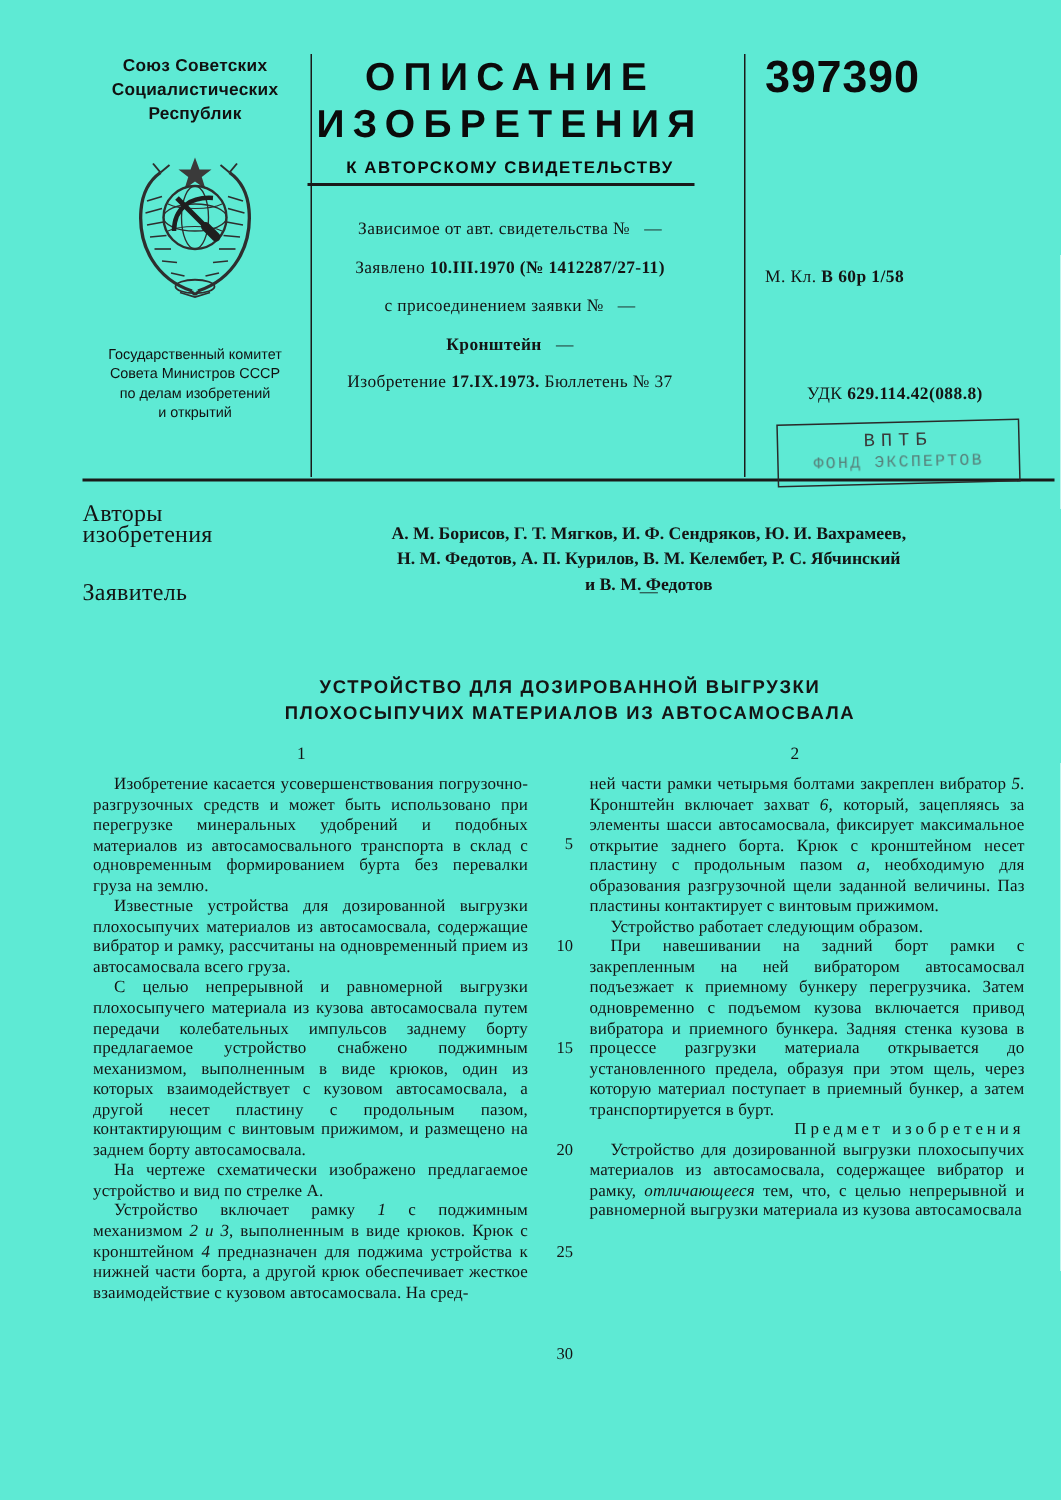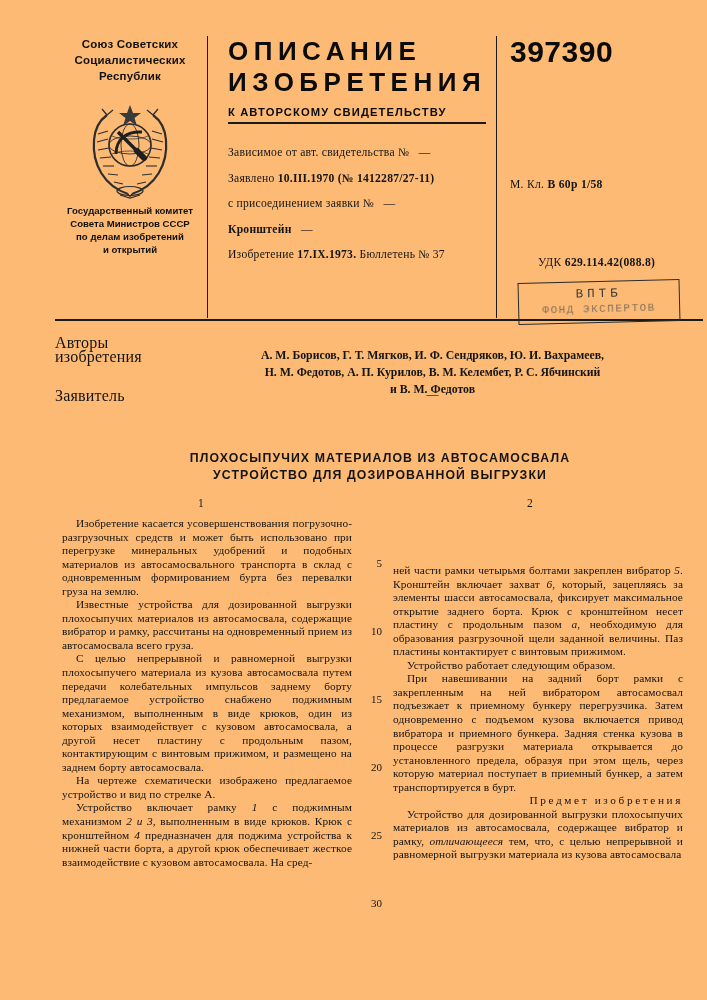--- a/index.html
+++ b/index.html
@@ -13,21 +13,21 @@
     font-family: "Liberation Serif", "DejaVu Serif", serif;
     color: #141414;
     position: relative;
     overflow: hidden;
   }
   .page {
     position: absolute;
     left: 0; top: 0;
     width: 707px;
     height: 1000px;
-    background: #fdba74;
+    background: #5eead4;
   }
 
   
   .header {
     position: absolute;
     left: 55px;
     top: 36px;
     width: 648px;
     height: 285px;
   }
@@ -47,23 +47,23 @@
   }
   .emblem {
     margin-top: 12px;
     width: 150px;
     height: 108px;
     display: flex;
     align-items: center;
     justify-content: center;
   }
   .committee {
-    margin-top: 0;
-    font-family: "Liberation Sans", "DejaVu Sans", sans-serif;
-    font-weight: bold;
+    margin-top: 26px;
+    font-family: "Liberation Sans", "DejaVu Sans", sans-serif;
+    font-weight: normal;
     font-size: 9.6px;
     line-height: 13px;
     color: #111;
   }
 
   .vrule {
     position: absolute;
     left: 152px;
     top: 0;
     width: 1px;
@@ -82,23 +82,24 @@
     position: absolute;
     left: 0;
     top: 283px;
     width: 648px;
     height: 2px;
     background: #1a1a1a;
   }
 
   .hdr-mid {
     position: absolute;
-    left: 173px;
+    left: 150px;
     top: 0;
     width: 270px;
+    text-align: center;
   }
   .title-big {
     font-family: "Liberation Sans", "DejaVu Sans", sans-serif;
     font-weight: bold;
     font-size: 26px;
     letter-spacing: 5.5px;
     line-height: 31px;
     color: #0b0b0b;
   }
   .title-sub {
@@ -250,21 +251,21 @@
     line-height: 13.55px;
     text-align: justify;
     letter-spacing: 0.08px;
   }
   .col-left  { left: 62px; }
   .col-right { left: 393px; }
   .col p {
     margin: 0;
     text-indent: 14px;
   }
-  .col p.noindent { text-indent: 0; margin-top: 47px; }
+  .col p.noindent { text-indent: 0; }
   .col i { font-style: italic; }
 
   .section-head {
     text-align: right;
     font-size: 11.3px;
     letter-spacing: 2.6px;
     margin: 30px 0 13px 0;
     text-indent: 0 !important;
   }
 
@@ -413,22 +414,22 @@
     <div class="authors-names">
       <div>А. М. Борисов, Г. Т. Мягков, И. Ф. Сендряков, Ю. И. Вахрамеев,</div>
       <div>Н. М. Федотов, А. П. Курилов, В. М. Келембет, Р. С. Ябчинский</div>
       <div>и В. М. Федотов</div>
     </div>
     <div class="lbl lbl-applicant">Заявитель</div>
     <div class="applicant-dash">—</div>
   </div>
 
   <div class="inv-title">
+    <div>УСТРОЙСТВО ДЛЯ ДОЗИРОВАННОЙ ВЫГРУЗКИ</div>
     <div>ПЛОХОСЫПУЧИХ МАТЕРИАЛОВ ИЗ АВТОСАМОСВАЛА</div>
-    <div>УСТРОЙСТВО ДЛЯ ДОЗИРОВАННОЙ ВЫГРУЗКИ</div>
   </div>
 
   <div class="colnum colnum-1">1</div>
   <div class="colnum colnum-2">2</div>
 
   <div class="linenums">
     <div style="top:40px">5</div>
     <div style="top:108px">10</div>
     <div style="top:176px">15</div>
     <div style="top:244px">20</div>

